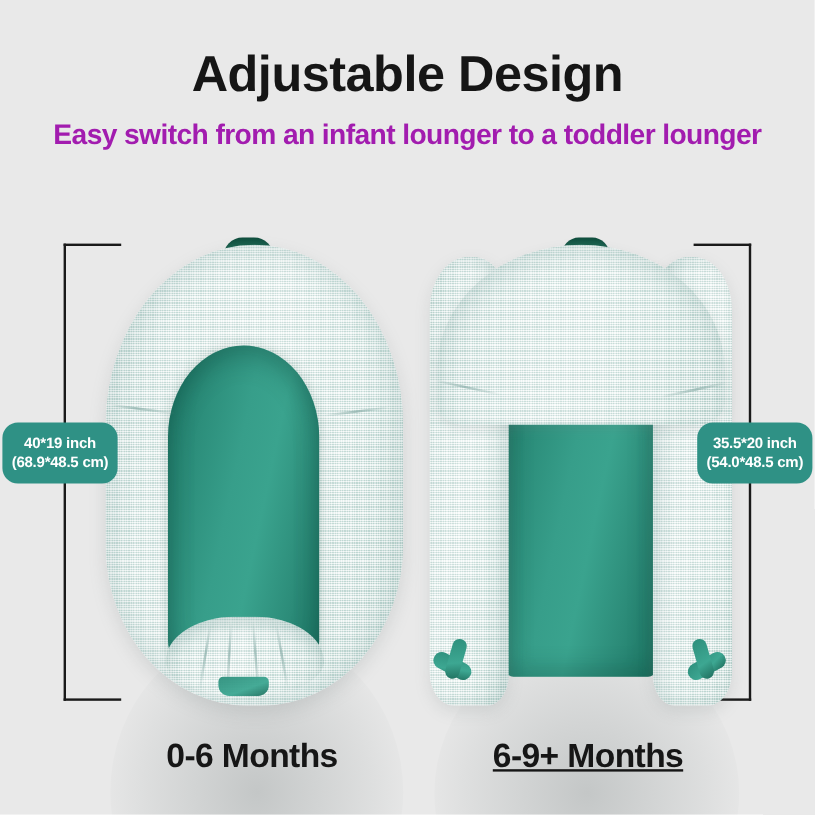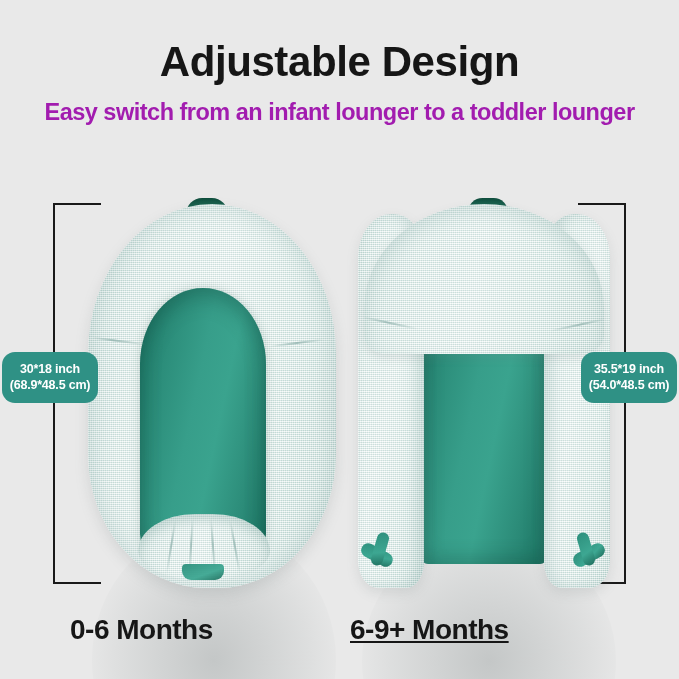--- a/index.html
+++ b/index.html
@@ -228,20 +228,21 @@
 
   
   .caption {
     position: absolute;
     top: 614px;
     font-size: 28px;
     font-weight: bold;
     color: #161616;
     letter-spacing: -0.5px;
     white-space: nowrap;
+    text-align: center;
   }
   #caption-left  { left: 70px;  width: 280px; }
   #caption-right { left: 350px; width: 280px; text-decoration: underline; }
 </style>
 </head>
 <body>
 
 <div id="page">
 
   <div class="headline">Adjustable Design</div>
@@ -283,24 +284,24 @@
     <div class="bumper" id="right-crown"></div>
     <div id="right-seam-a" style="position:absolute;"></div>
     <div id="right-seam-b" style="position:absolute;"></div>
     <div class="strap" id="right-strapL"></div>
     <div class="strap" id="right-strapL2"></div>
     <div class="strap" id="right-strapR"></div>
     <div class="strap" id="right-strapR2"></div>
   </div>
 
   <div class="badge" id="badge-left">
-    <span>30*18 inch</span><br>
+    <span>40*19 inch</span><br>
     <span>(68.9*48.5 cm)</span>
   </div>
   <div class="badge" id="badge-right">
-    <span>35.5*19 inch</span><br>
+    <span>35.5*20 inch</span><br>
     <span>(54.0*48.5 cm)</span>
   </div>
 
   <div class="caption" id="caption-left">0-6 Months</div>
   <div class="caption" id="caption-right">6-9+ Months</div>
 
 </div>
 
 </body></html>

